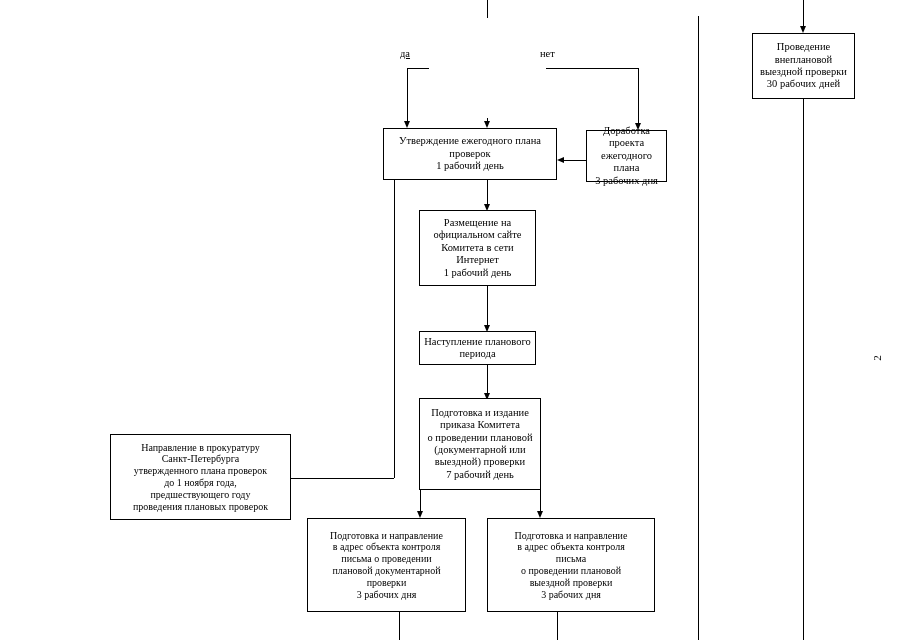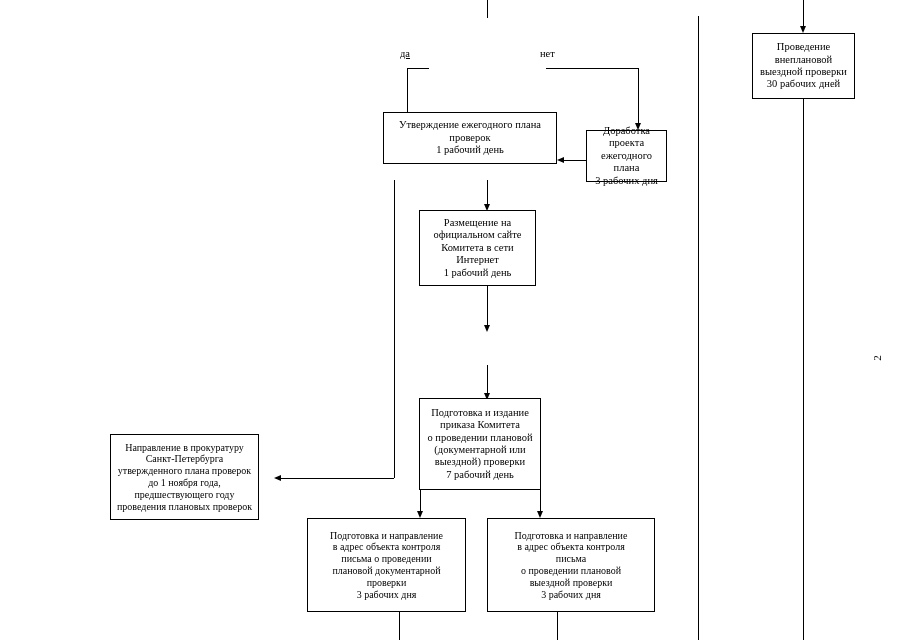--- a/index.html
+++ b/index.html
@@ -109,21 +109,21 @@
   <div class="arrow arrow-down" style="left:403.5px; top:121px;"></div>
 
   <div class="ln lnv" style="left:487px; top:118px; height:3px;"></div>
   <div class="arrow arrow-down" style="left:483.5px; top:121px;"></div>
 
   <div class="edge-label" style="left:540px; top:48px;">нет</div>
   <div class="ln lnh" style="left:546px; top:68px; width:93px;"></div>
   <div class="ln lnv" style="left:638px; top:68px; height:55px;"></div>
   <div class="arrow arrow-down" style="left:634.5px; top:123px;"></div>
 
-  <div class="node" style="left:383px; top:112px; width:174px; height:52px;">
+  <div class="node" style="left:383px; top:128px; width:174px; height:52px;">
     <span>Утверждение ежегодного плана
 проверок
 1 рабочий день</span>
   </div>
 
   <div class="node" style="left:586px; top:130px; width:81px; height:52px;">
     <span>Доработка
 проекта
 ежегодного плана
 3 рабочих дня</span>
@@ -143,34 +143,38 @@
     <span>Размещение на
 официальном сайте
 Комитета в сети
 Интернет
 1 рабочий день</span>
   </div>
 
   <div class="ln lnv" style="left:487px; top:286px; height:39px;"></div>
   <div class="arrow arrow-down" style="left:483.5px; top:325px;"></div>
 
+  <div class="node" style="left:419px; top:331px; width:117px; height:34px;">
+    <span>Наступление планового
+периода</span>
+  </div>
 
   <div class="ln lnv" style="left:487px; top:365px; height:28px;"></div>
   <div class="arrow arrow-down" style="left:483.5px; top:393px;"></div>
 
   <div class="node" style="left:419px; top:398px; width:122px; height:92px;">
     <span>Подготовка и издание
 приказа Комитета
 о проведении плановой
 (документарной или
 выездной) проверки
 7 рабочий день</span>
   </div>
 
-  <div class="node" style="left:110px; top:434px; width:149px; height:86px; font-size:10px;">
+  <div class="node" style="left:110px; top:434px; width:181px; height:86px; font-size:10px;">
     <span>Направление в прокуратуру
 Санкт-Петербурга
 утвержденного плана проверок
 до 1 ноября года,
 предшествующего году
 проведения плановых проверок</span>
   </div>
 
   <div class="ln lnv" style="left:420px; top:490px; height:23px;"></div>
   <div class="arrow arrow-down" style="left:416.5px; top:511px;"></div>

